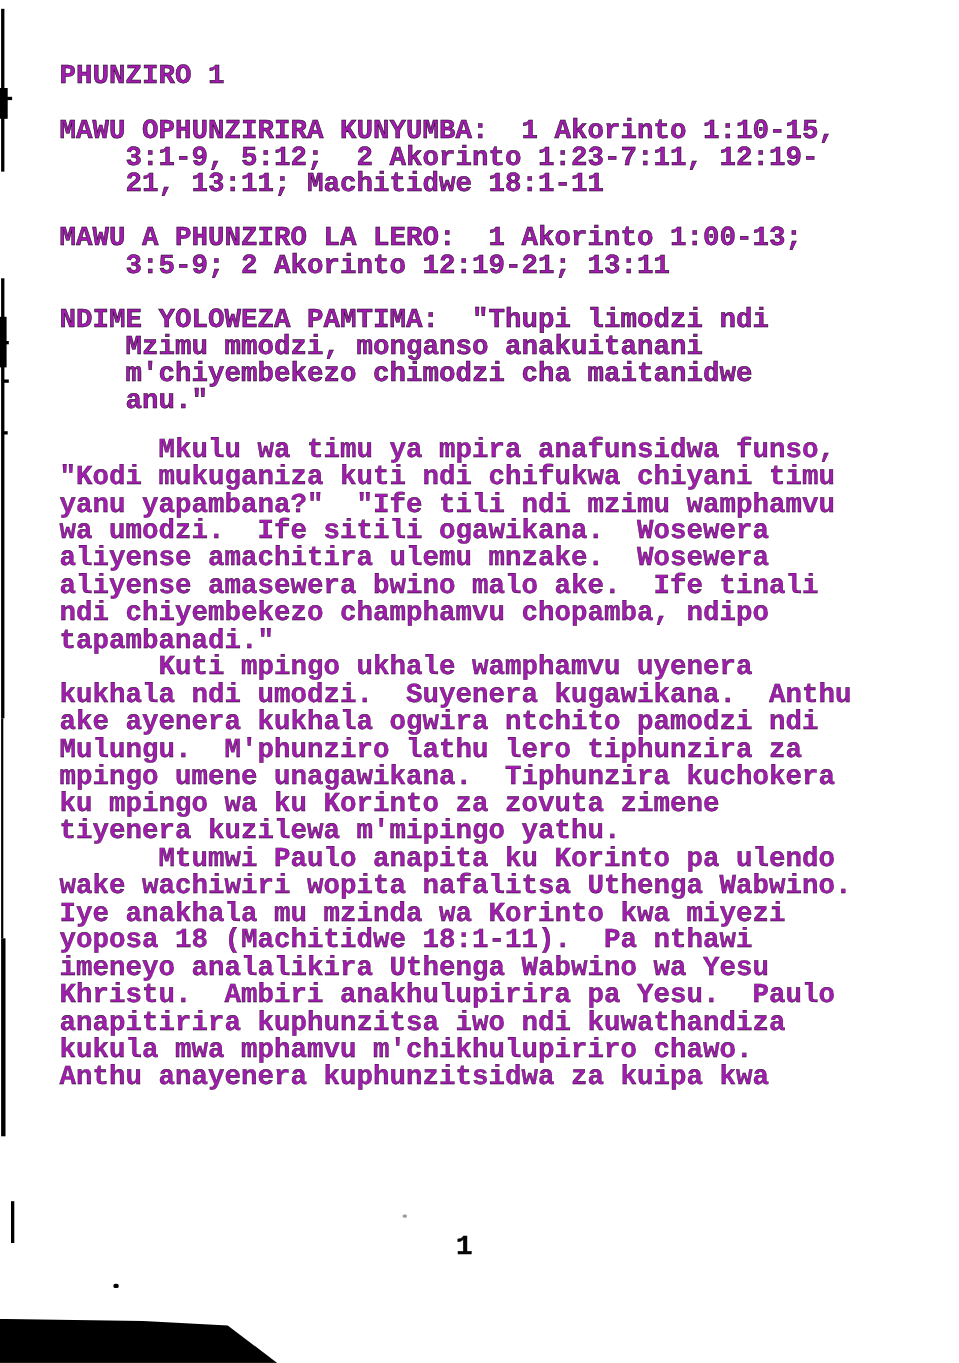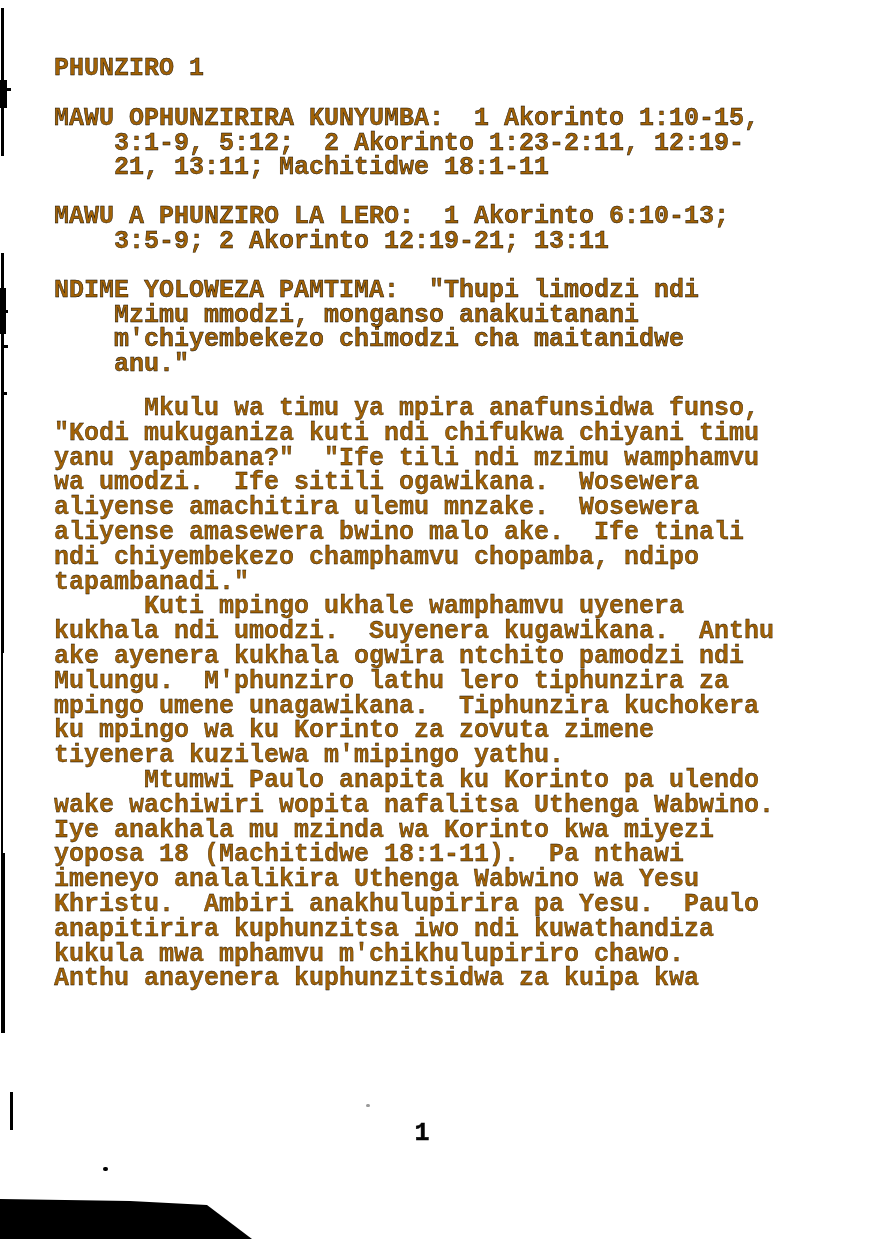--- a/index.html
+++ b/index.html
@@ -8,21 +8,21 @@
     background: #ffffff;
     position: relative;
     overflow: hidden;
     font-family: "Liberation Mono", "DejaVu Sans Mono", monospace;
   }
   .page {
     position: absolute; top: 0; left: 0;
     width: 872px; height: 1239px;
     box-sizing: border-box;
     padding: 57px 78px 0 54px;
-    color: #a16207;
+    color: #a21caf;
     font-size: 25px;
     line-height: 24.8px;
   }
   .line, .block { white-space: pre; }
   .heading {
     font-weight: 700;
     -webkit-text-stroke: 0.45px #050505;
   }
   .bodytext {
     font-weight: 700;
@@ -62,24 +62,24 @@
   .speck2 { left: 366px; top: 1104px; width: 4px; height: 3px; background: #9a9a9a; border-radius: 2px; }
 </style>
 </head>
 <body>
 
 <div class="page">
   <div class="line heading">PHUNZIRO 1</div>
 
 
   <div class="block heading sec1">MAWU OPHUNZIRIRA KUNYUMBA:  1 Akorinto 1:10-15,
-    3:1-9, 5:12;  2 Akorinto 1:23-2:11, 12:19-
+    3:1-9, 5:12;  2 Akorinto 1:23-7:11, 12:19-
     21, 13:11; Machitidwe 18:1-11</div>
 
-  <div class="block heading sec2">MAWU A PHUNZIRO LA LERO:  1 Akorinto 6:10-13;
+  <div class="block heading sec2">MAWU A PHUNZIRO LA LERO:  1 Akorinto 1:00-13;
     3:5-9; 2 Akorinto 12:19-21; 13:11</div>
 
   <div class="block heading sec3">NDIME YOLOWEZA PAMTIMA:  "Thupi limodzi ndi
     Mzimu mmodzi, monganso anakuitanani
     m'chiyembekezo chimodzi cha maitanidwe
     anu."</div>
 
 
   <div class="block bodytext para-first">      Mkulu wa timu ya mpira anafunsidwa funso,
 "Kodi mukuganiza kuti ndi chifukwa chiyani timu

